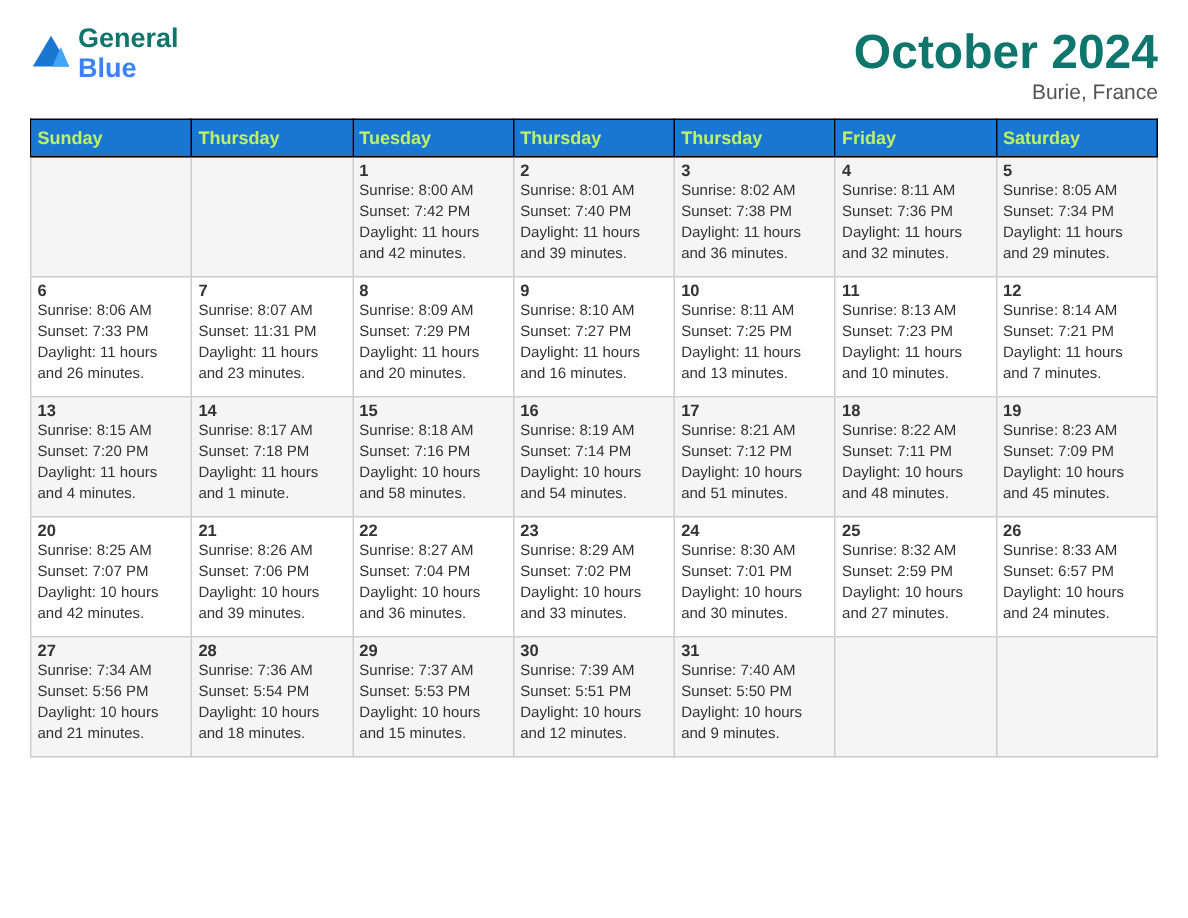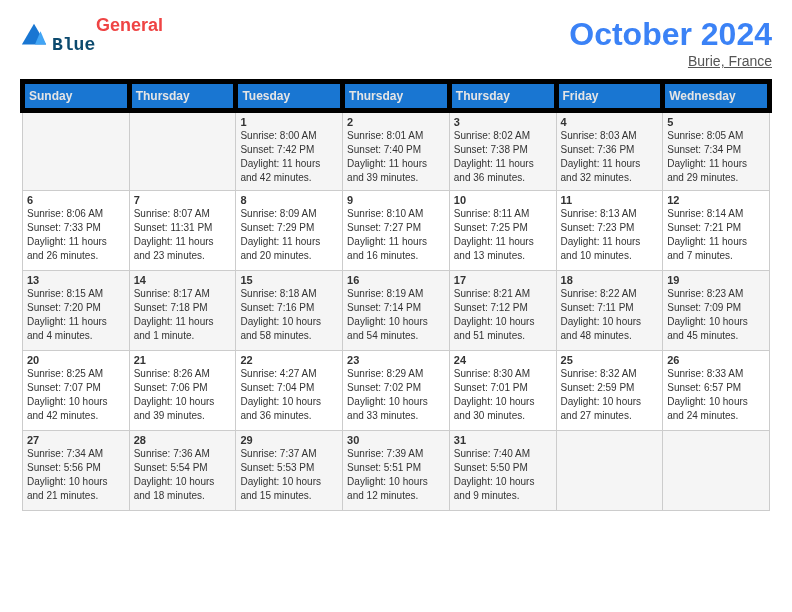--- a/index.html
+++ b/index.html
@@ -27,53 +27,51 @@
       align-items: center;
       gap: 4px;
     }
     .logo-text {
       font-size: 18px;
       font-weight: bold;
       color: #333;
       line-height: 1.1;
     }
     .logo-text span {
-      color: #ef4444;
-      margin-left: 44px;
+      color: #0f766e;
     }
     .logo-icon {
       width: 28px;
       height: 28px;
     }
     .title-area {
       text-align: right;
     }
     .month-title {
       font-size: 32px;
       font-weight: bold;
-      color: #3b82f6;
+      color: #0f766e;
     }
     .location {
       font-size: 14px;
       color: #555;
-      text-decoration: underline;
     }
     table {
       width: 100%;
       border-collapse: collapse;
       table-layout: fixed;
     }
     thead tr th {
       background-color: #1976d2;
-      color: #e5e5e5;
+      color: #bef264;
       font-size: 12px;
       font-weight: bold;
       padding: 5px 4px;
       text-align: left;
-      border: 5px solid #000000;
+      border: 1px solid #000000;
     }
     tbody tr td {
       border: 1px solid #ccc;
       vertical-align: top;
       padding: 3px 4px;
       font-size: 9.5px;
       color: #333;
       height: 80px;
     }
     tbody tr:nth-child(odd) td {
@@ -99,39 +97,39 @@
 
 <div class="page">
   <div class="header">
     <div class="logo">
       <svg class="logo-icon" viewBox="0 0 30 30">
         <polygon points="15,2 28,24 2,24" fill="#1976d2"></polygon>
         <polygon points="22,10 28,24 16,24" fill="#42a5f5"></polygon>
       </svg>
       <div class="logo-text">
         <div><span>General</span></div>
-        <div style="color:#0c4a6e;font-family:Liberation Mono, monospace;">Blue</div>
+        <div style="color:#3b82f6;">Blue</div>
       </div>
     </div>
     <div class="title-area">
       <div class="month-title">October 2024</div>
       <div class="location">Burie, France</div>
     </div>
   </div>
 
   <table>
     <thead>
       <tr>
       <th>Sunday</th>
           <th>Thursday</th>
           <th>Tuesday</th>
           <th>Thursday</th>
           <th>Thursday</th>
           <th>Friday</th>
-          <th>Wednesday</th>
+          <th>Saturday</th>
         </tr>
     </thead>
     <tbody>
     <tr>
           <td></td>
           <td></td>
           <td>
             <span class="day-num">1</span>
             <div class="cell-info">Sunrise: 8:00 AM
 Sunset: 7:42 PM
@@ -144,21 +142,21 @@
 Daylight: 11 hours and 39 minutes.</div>
           </td>
           <td>
             <span class="day-num">3</span>
             <div class="cell-info">Sunrise: 8:02 AM
 Sunset: 7:38 PM
 Daylight: 11 hours and 36 minutes.</div>
           </td>
           <td>
             <span class="day-num">4</span>
-            <div class="cell-info">Sunrise: 8:03 AM
+            <div class="cell-info">Sunrise: 8:11 AM
 Sunset: 7:36 PM
 Daylight: 11 hours and 32 minutes.</div>
           </td>
           <td>
             <span class="day-num">5</span>
             <div class="cell-info">Sunrise: 8:05 AM
 Sunset: 7:34 PM
 Daylight: 11 hours and 29 minutes.</div>
           </td>
         </tr>
@@ -258,21 +256,21 @@
 Daylight: 10 hours and 42 minutes.</div>
           </td>
           <td>
             <span class="day-num">21</span>
             <div class="cell-info">Sunrise: 8:26 AM
 Sunset: 7:06 PM
 Daylight: 10 hours and 39 minutes.</div>
           </td>
           <td>
             <span class="day-num">22</span>
-            <div class="cell-info">Sunrise: 4:27 AM
+            <div class="cell-info">Sunrise: 8:27 AM
 Sunset: 7:04 PM
 Daylight: 10 hours and 36 minutes.</div>
           </td>
           <td>
             <span class="day-num">23</span>
             <div class="cell-info">Sunrise: 8:29 AM
 Sunset: 7:02 PM
 Daylight: 10 hours and 33 minutes.</div>
           </td>
           <td>

